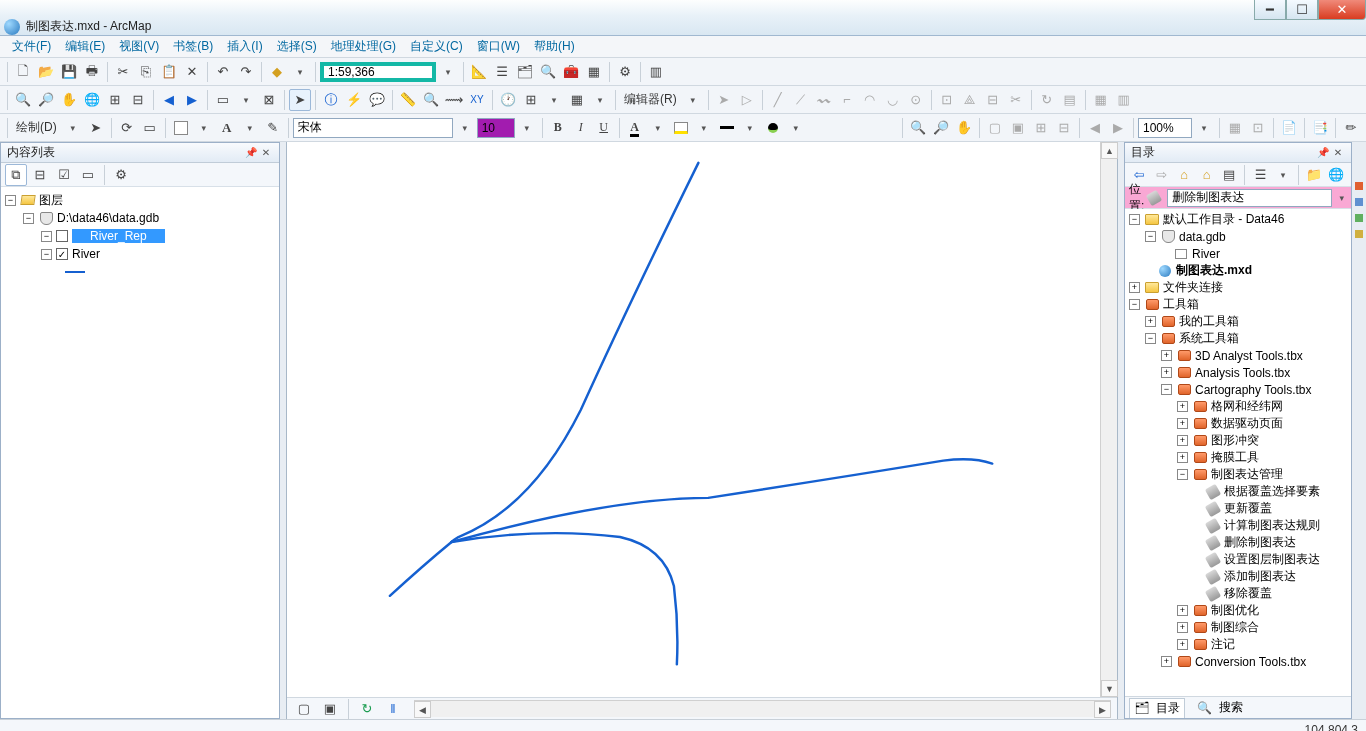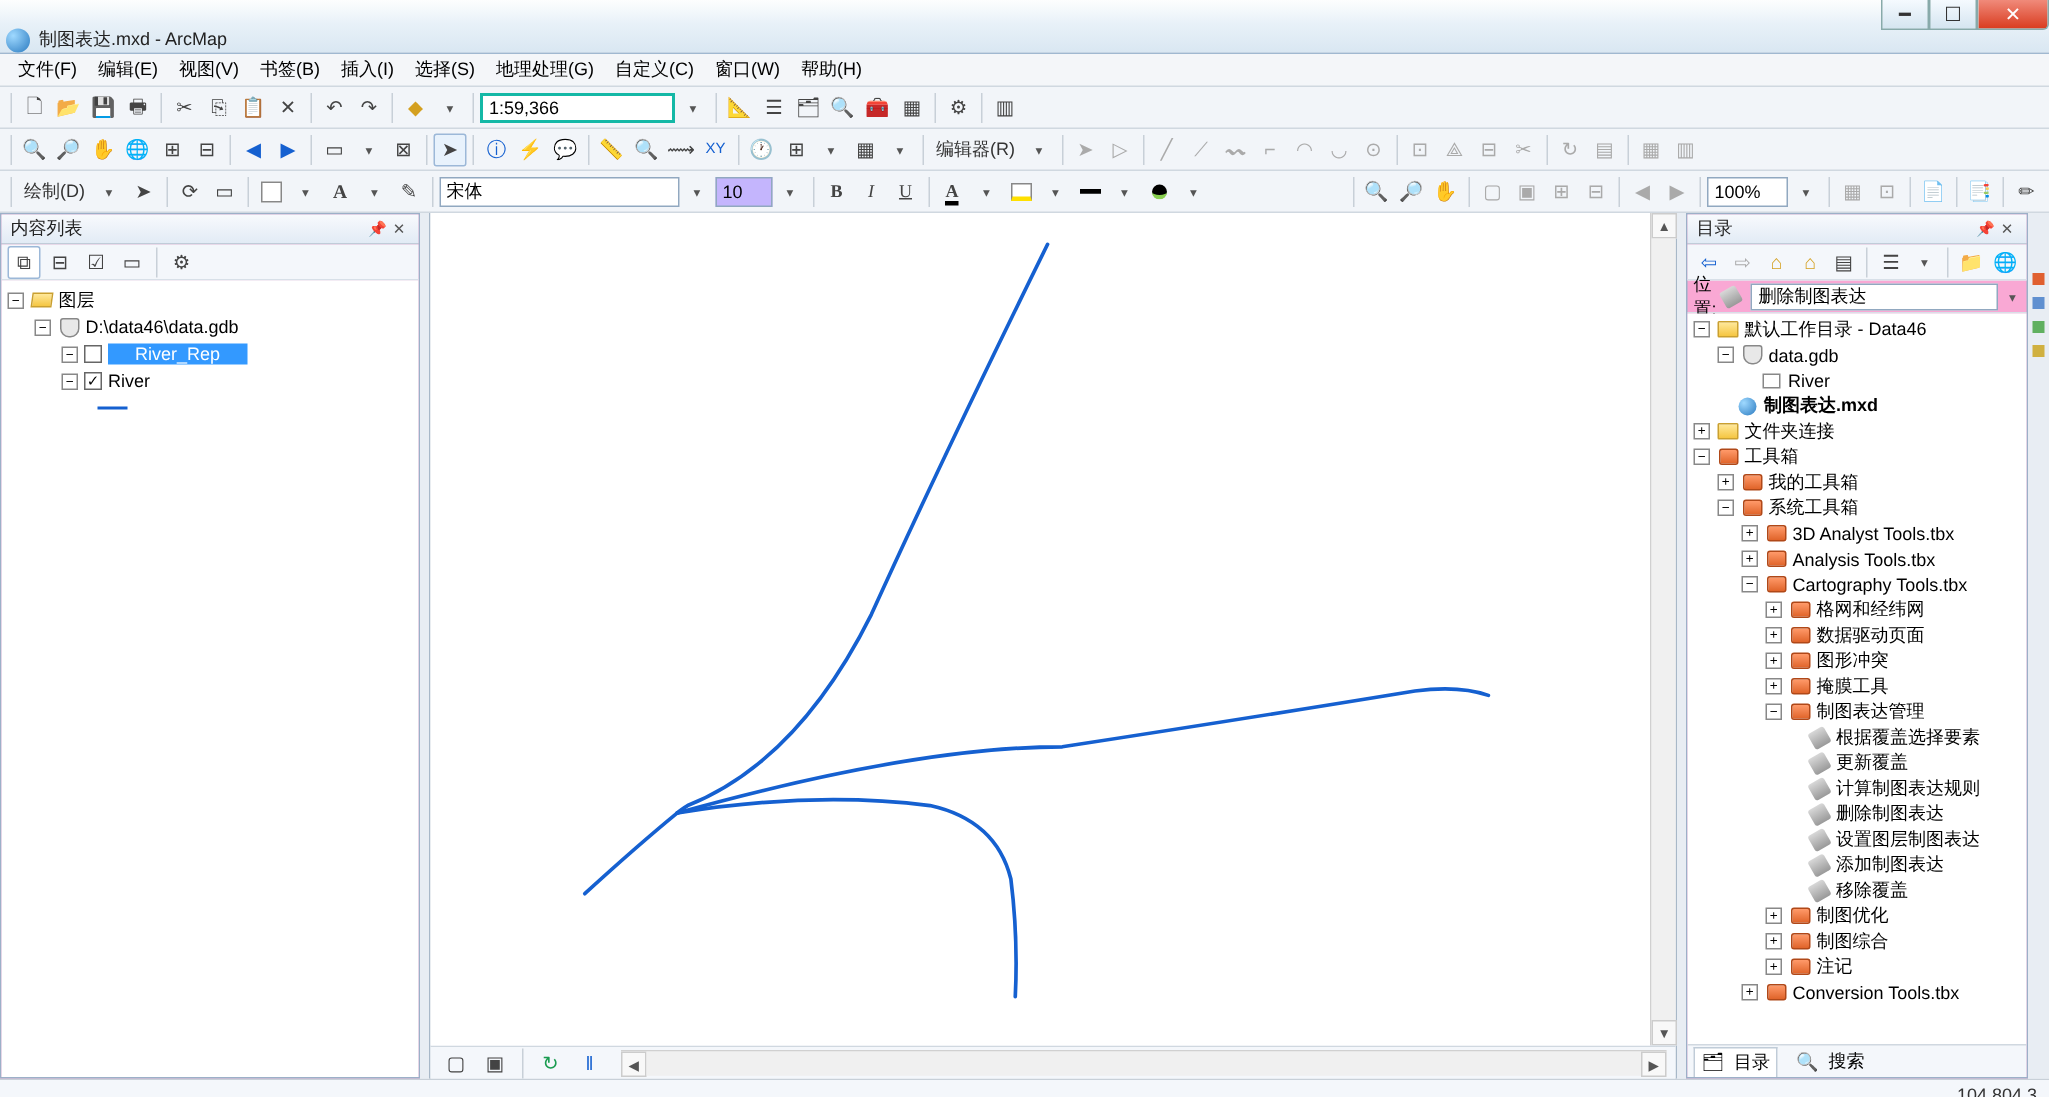--- a/index.html
+++ b/index.html
@@ -5,29 +5,29 @@
 *{box-sizing:border-box;margin:0;padding:0;font-family:"Microsoft YaHei",SimSun,Arial,sans-serif;font-size:12px;user-select:none}
 body{background:#fff;overflow:hidden}
 .titlebar{height:36px;background:linear-gradient(#fdfefe,#e8f1f8 45%,#d9e7f2);display:flex;align-items:flex-end;padding:0 4px;border-bottom:1px solid #a0b8d0}
 .titlebar .globe{width:16px;height:16px;border-radius:50%;background:radial-gradient(circle at 30% 30%,#9fd9ff,#2a7ac0);margin-right:6px}
 .titlebar .title{flex:1;color:#222}
 .winbtns{display:flex;gap:0;position:absolute;right:0;top:0}
 .winbtn{width:32px;height:20px;border:1px solid #8aa;border-top:none;display:flex;align-items:center;justify-content:center;font-size:13px;background:linear-gradient(#f5faff,#d5e5f0)}
 .winbtn.close{background:linear-gradient(#f08a7a,#d93c20);color:#fff;width:48px;border-radius:0 0 4px 0}
 .winbtn.min,.winbtn.max{color:#333}
 .menubar{height:22px;background:#f4f6f9;display:flex;align-items:center;padding:0 6px;gap:2px;border-bottom:1px solid #d0d8e0}
-.menuitem{padding:2px 6px;color:#000000;cursor:default}
+.menuitem{padding:2px 6px;color:#0369a1;cursor:default}
 .toolrow{height:28px;background:#f2f5f9;display:flex;align-items:center;padding:0 4px;border-bottom:1px solid #d0d8e0;gap:1px}
 .tbtn{width:22px;height:22px;display:flex;align-items:center;justify-content:center;border:1px solid transparent;border-radius:2px;color:#444;font-size:13px}
 .tbtn.dis{color:#aaa}
 .sep{width:1px;height:20px;background:#c8d0d8;margin:0 3px}
 .dropdown{width:22px;height:22px;display:flex;align-items:center;justify-content:center;font-size:9px;color:#555}
-.scale-input{width:130px;height:20px;border:2px solid #14b8a6;background:#fff;padding:0 4px;font-size:12px}
+.scale-input{width:116px;height:20px;border:4px solid #14b8a6;background:#fff;padding:0 4px;font-size:12px}
 .font-combo{width:160px;height:20px;border:1px solid #91a8c0;background:#fff;padding:0 4px}
-.size-combo{width:38px;height:20px;border:1px solid #91a8c0;background:#c4b5fd;padding:0 4px}
+.size-combo{width:38px;height:20px;border:1px solid #91a8c0;background:#a21caf;padding:0 4px}
 .zoom-combo{width:54px;height:20px;border:1px solid #91a8c0;background:#fff;padding:0 4px}
 .txtlabel{padding:0 4px;color:#333}
 .main{display:flex;height:calc(100vh - 28px - 22px - 28px - 28px - 28px - 20px)}
 .panel{background:#f9a8d4;display:flex;flex-direction:column;border:1px solid #9cb0c8}
 .panel-head{height:20px;background:linear-gradient(#f8fafd,#e2ebf5);display:flex;align-items:center;padding:0 6px;border-bottom:1px solid #c0ccd8;font-size:12px;color:#222}
 .panel-head .spacer{flex:1}
 .panel-head .pin,.panel-head .x{width:14px;text-align:center;color:#555;font-size:10px}
 .panel-tb{height:24px;background:#f4f7fb;display:flex;align-items:center;padding:0 4px;gap:2px;border-bottom:1px solid #d8e0e8}
 .toc{width:280px}
 .toc-tree{flex:1;overflow:auto;padding:4px 2px;background:#fff}

